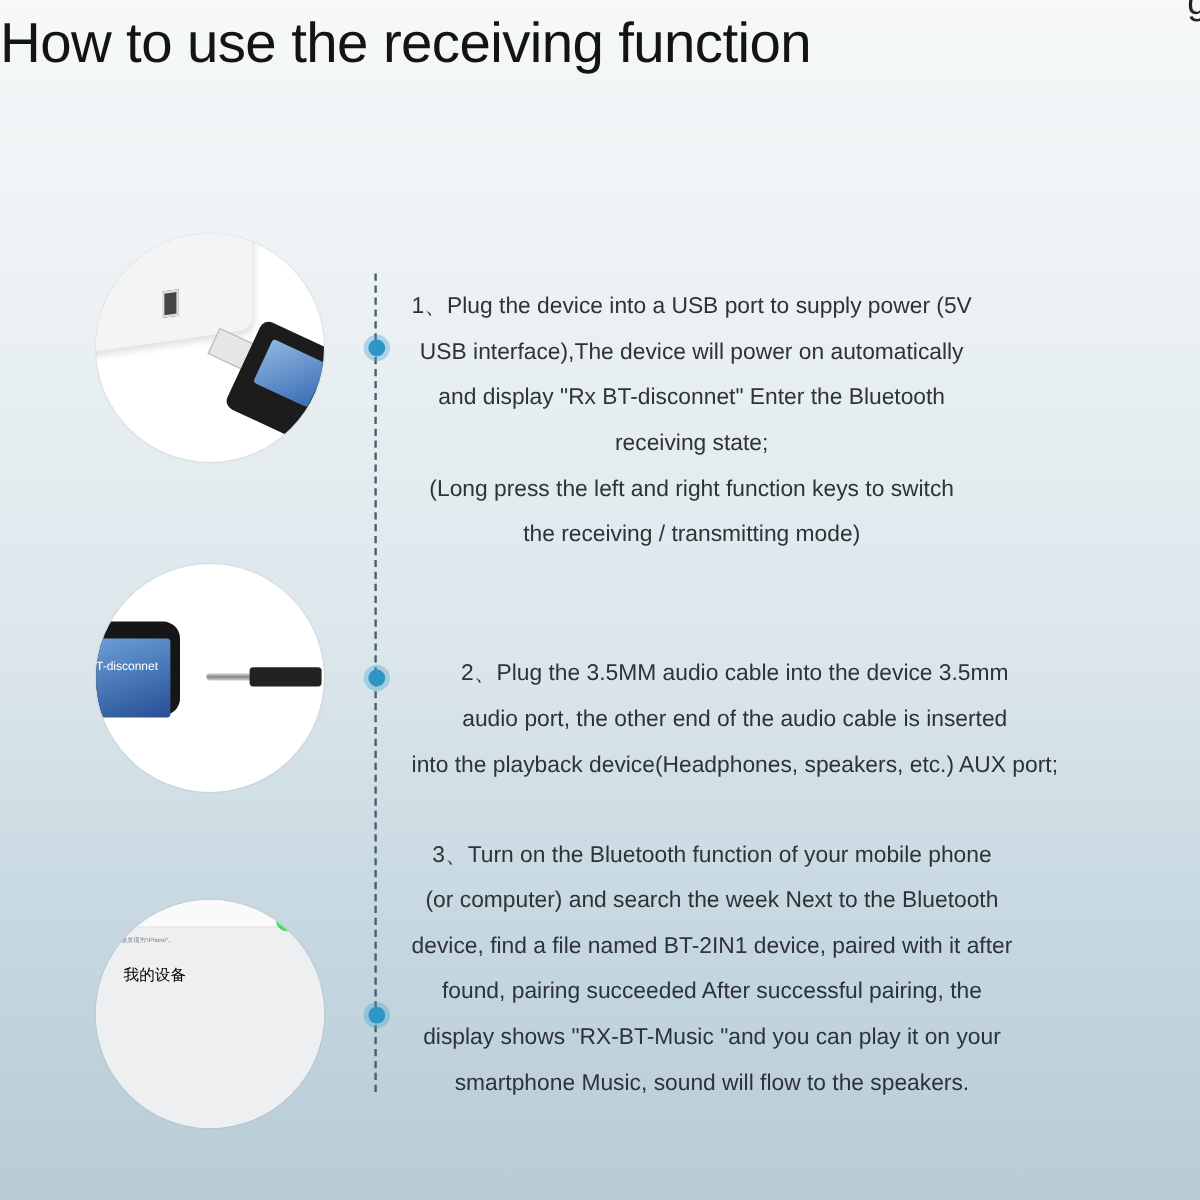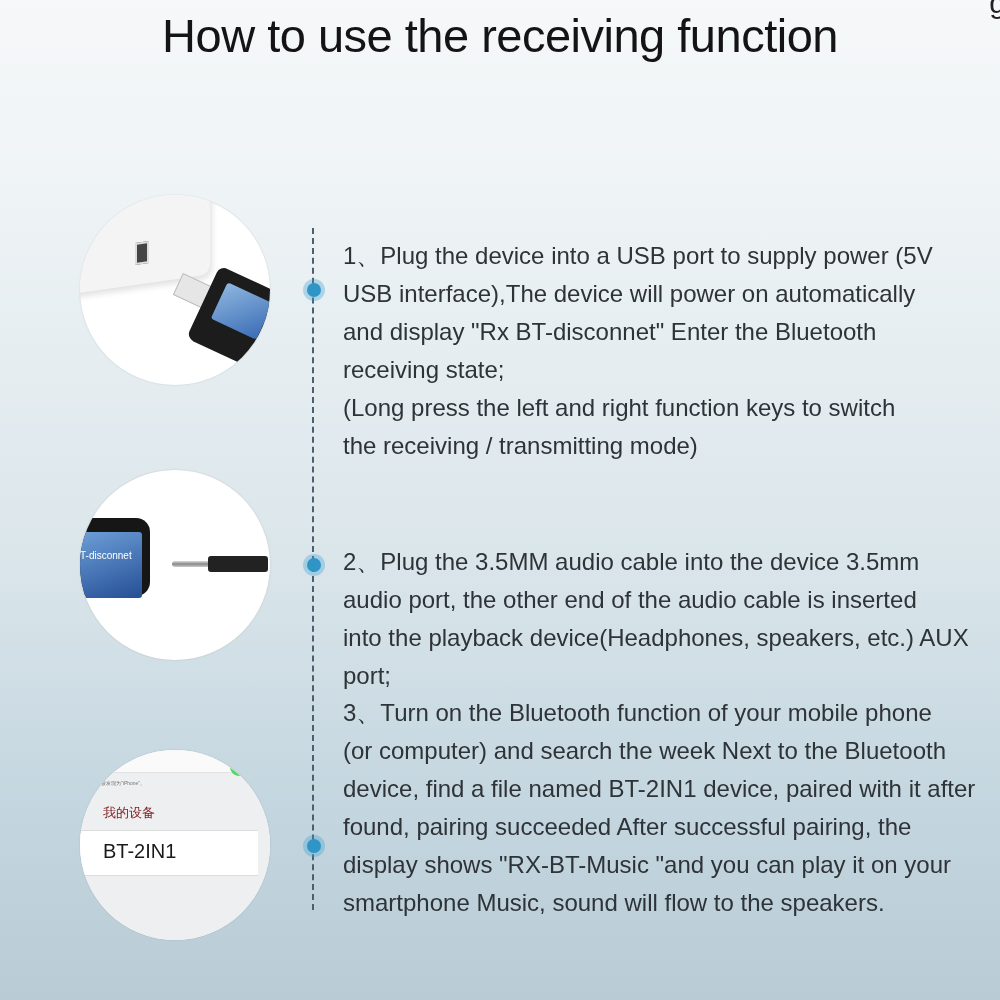--- a/index.html
+++ b/index.html
@@ -3,21 +3,21 @@
 <meta charset="utf-8">
 <style>
   html, body { margin: 0; padding: 0; }
   body {
     width: 1000px; height: 1000px; overflow: hidden; position: relative;
     background: linear-gradient(180deg, #f6f8f9 0%, #eef3f5 20%, #dbe6eb 55%, #c4d6df 80%, #b9ccd6 100%);
     font-family: "Liberation Sans", "DejaVu Sans", sans-serif;
     color: #2b2f33;
   }
   .title {
-    position: absolute; left: 0; top: 8px; width: 1000px; text-align: center;
+    position: absolute; left: 0; top: 8px; width: 1000px; 
     font-size: 47px; color: #141414; letter-spacing: -0.5px; font-weight: 400;
   }
   .corner-glyph {
     position: absolute; right: -6px; top: -14px; font-size: 30px; color: #222;
   }
   .timeline {
     position: absolute; left: 312px; top: 228px; height: 682px; width: 0;
     border-left: 2px dashed #4c5f6e;
   }
   .dot {
@@ -26,22 +26,23 @@
   }
   .dot::after {
     content: ""; position: absolute; left: 4px; top: 4px; width: 14px; height: 14px;
     border-radius: 50%; background: #2f95c6;
   }
   .circle {
     position: absolute; left: 80px; width: 190px; height: 190px; border-radius: 50%;
     background: #ffffff; overflow: hidden; box-shadow: 0 0 2px rgba(0,0,0,0.15);
   }
   .step-text {
-    position: absolute; left: 343px; font-size: 24px; line-height: 38px; color: #2e3338;
+    position: absolute; left: 343px; font-size: 19px; line-height: 38px; color: #2e3338;
     white-space: pre-line;
+    text-align: center;
   }
   
   .c1-box { position:absolute; left:-20px; top:-20px; width:150px; height:110px; background:#f4f4f4;
     border-radius:10px; transform: skewY(-8deg); box-shadow: 2px 4px 6px rgba(0,0,0,0.12);}
   .c1-port { position:absolute; left:75px; top:68px; width:10px; height:18px; background:#444; border:2px solid #ddd;}
   .c1-plug { position:absolute; left:95px; top:90px; width:60px; height:22px; background:#e6e6e6;
     transform: rotate(25deg); border:1px solid #bbb;}
   .c1-dongle { position:absolute; left:118px; top:90px; width:110px; height:80px; background:#1c1c1c;
     transform: rotate(25deg); border-radius:8px;}
   .c1-screen { position:absolute; left:14px; top:12px; width:50px; height:40px; background:linear-gradient(135deg,#8fb6e0,#3a6db5); border-radius:3px;}
@@ -49,21 +50,21 @@
   .c2-dongle { position:absolute; left:-30px; top:48px; width:100px; height:78px; background:#161616; border-radius:14px;}
   .c2-screen { position:absolute; left:28px; top:14px; width:64px; height:66px; background:linear-gradient(160deg,#6d9fd8,#254f95); border-radius:3px;
     color:#fff; font-size:10px; line-height:48px; text-indent:2px; white-space:nowrap; overflow:hidden;}
   .c2-jack-tip { position:absolute; left:92px; top:91px; width:40px; height:6px; background:linear-gradient(#ddd,#888,#ccc); border-radius:3px;}
   .c2-jack-body { position:absolute; left:128px; top:86px; width:60px; height:16px; background:#222; border-radius:3px;}
   
   .c3-bg { position:absolute; left:0; top:0; width:190px; height:190px; background:#eeeff1;}
   .c3-topbar { position:absolute; left:0; top:0; width:190px; height:22px; background:#fafafa; border-bottom:1px solid #e3e3e3;}
   .c3-toggle { position:absolute; left:150px; top:8px; width:24px; height:18px; background:#4cd964; border-radius:9px;}
   .c3-hint { position:absolute; left:6px; top:30px; font-size:5px; color:#777; white-space:nowrap;}
-  .c3-section { position:absolute; left:23px; top:54px; font-size:13px; color:#7f1d1d;}
+  .c3-section { position:absolute; left:23px; top:54px; font-size:13px; color:#000000;}
   .c3-row { position:absolute; left:0; top:80px; width:178px; height:44px; background:#fff;
     border-top:1px solid #dcdcdc; border-bottom:1px solid #dcdcdc;}
   .c3-device { position:absolute; left:23px; top:9px; font-size:20px; color:#1a1a1a;}
 </style>
 </head>
 <body>
 
 <div class="title">How to use the receiving function</div>
 <div class="corner-glyph">g</div>
 
@@ -99,22 +100,19 @@
 audio port, the other end of the audio cable is inserted
 into the playback device(Headphones, speakers, etc.) AUX port;</span></div>
 
 <div class="circle" style="top:750px">
   <div class="c3-bg"></div>
   <div class="c3-topbar">
     <div class="c3-toggle"></div>
   </div>
   <div class="c3-hint">现在可被发现为"iPhone"。</div>
   <div class="c3-section">我的设备</div>
-  <div class="c3-row">
-    <div class="c3-device">BT-2IN1</div>
-  </div>
 </div>
 <div class="step-text" style="top:694px"><span>3、</span><span>Turn on the Bluetooth function of your mobile phone
 (or computer) and search the week Next to the Bluetooth
 device, find a file named BT-2IN1 device, paired with it after
 found, pairing succeeded After successful pairing, the
 display shows "RX-BT-Music "and you can play it on your
 smartphone Music, sound will flow to the speakers.</span></div>
 
 </body></html>

